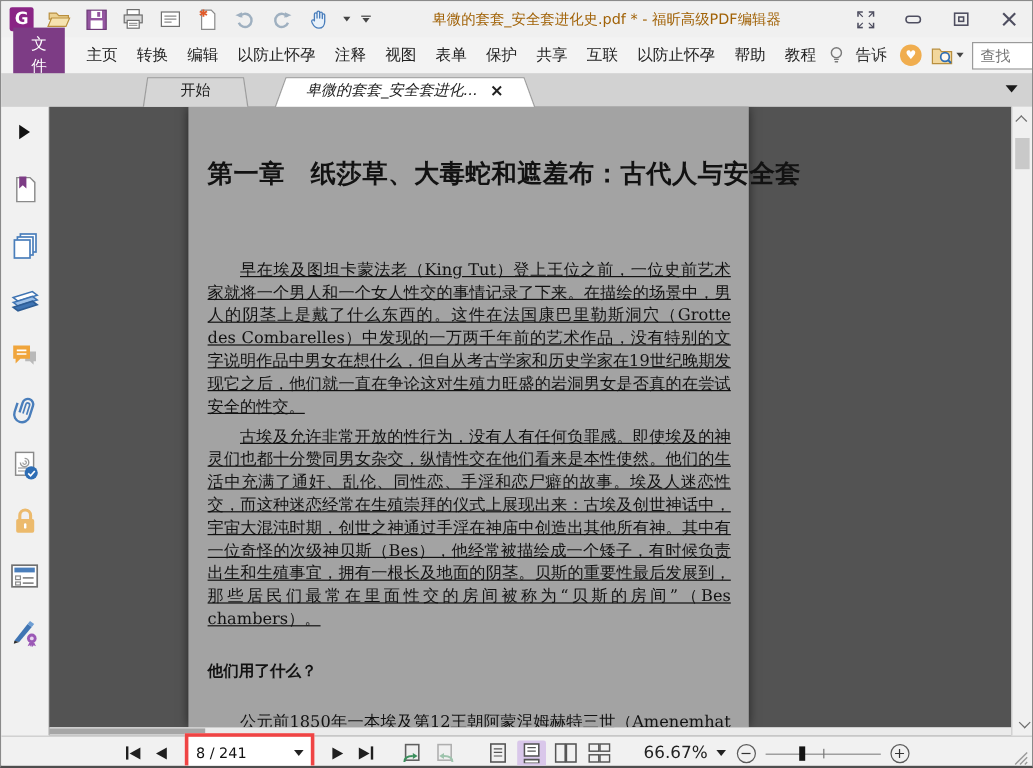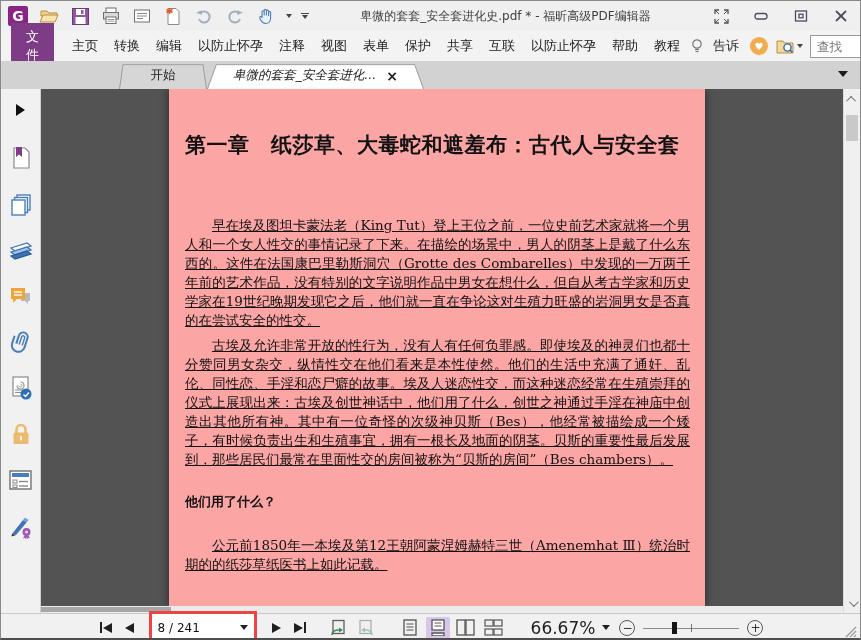--- a/index.html
+++ b/index.html
@@ -15,50 +15,50 @@
   }
 
   
   .titlebar { height: 30px; display: flex; align-items: center; padding: 0 10px 0 6px; background: #f0f0f0; }
   .qa-group { display: flex; align-items: center; gap: 9px; }
   .qa-btn { width: 22px; height: 22px; display: flex; align-items: center; justify-content: center; }
   .logo-box { width: 20px; height: 20px; background: #8a2585; color: #fff; font-weight: bold; font-size: 14px; display: flex; align-items: center; justify-content: center; border-radius: 2px; }
   .mini-caret { width: 0; height: 0; border-left: 3.5px solid transparent; border-right: 3.5px solid transparent; border-top: 4px solid #444; }
   .qa-more { display: flex; flex-direction: column; align-items: center; gap: 1px; }
   .qa-more .line { width: 8px; height: 1px; background: #444; }
-  .win-title { flex: 1; text-align: center; color: #404040; font-size: 12px; white-space: nowrap; overflow: hidden; }
+  .win-title { flex: 1; text-align: center; color: #a16207; font-size: 12px; white-space: nowrap; overflow: hidden; }
   .win-controls { display: flex; align-items: center; gap: 22px; margin-left: 10px; }
   .win-btn { width: 18px; height: 18px; display: flex; align-items: center; justify-content: center; }
 
   
   .menubar { height: 30px; display: flex; align-items: center; padding: 0 20px 0 10px; background: #f3f3f3; }
   .file-btn { background: #7d3c85; color: #fff; font-size: 13px; padding: 5px 15px; margin-right: 10px; cursor: default; }
   .menu-item { font-size: 13px; color: #222; padding: 5px 8px; white-space: nowrap; }
   .menu-right { margin-left: auto; display: flex; align-items: center; gap: 7px; }
   .tellme-label { font-size: 13px; color: #333; width: 30px; overflow: hidden; white-space: nowrap; }
   .heart-badge { width: 18px; height: 18px; border-radius: 50%; background: #f0ad4e; color: #fff; font-size: 10px; display: flex; align-items: center; justify-content: center; }
   .search-wrap { display: flex; align-items: center; border: 1px solid #9a9a9a; background: #fff; height: 23px; width: 122px; padding: 0 3px 0 6px; }
   .search-wrap input { border: none; outline: none; flex: 1; width: 80px; font-size: 12.5px; font-family: inherit; color: #333; background: transparent; }
 
   
-  .tabbar { height: 28px; background: #d2d2d2; display: flex; align-items: flex-end; padding-left: 118px; position: relative; }
+  .tabbar { height: 28px; background: #d2d2d2; display: flex; align-items: flex-end; padding-left: 118px; position: relative; gap: 22px; }
   .tab { position: relative; height: 27px; display: flex; align-items: center; justify-content: center; gap: 10px; padding: 0 26px; font-size: 12.5px; color: #222; }
   .tab-bg { position: absolute; inset: 0; border: 1px solid #9b9b9b; border-bottom: none; transform: perspective(26px) rotateX(5deg); transform-origin: bottom center; background: #d6d6d6; }
   .tab.active .tab-bg { background: #ffffff; }
   .tab > span { position: relative; z-index: 1; }
   .tab-close { font-size: 14px; font-weight: bold; color: #222; line-height: 1; }
   .tabbar-caret { position: absolute; right: 12px; top: 10px; width: 0; height: 0; border-left: 5px solid transparent; border-right: 5px solid transparent; border-top: 6px solid #1a1a1a; }
 
   
   .main { height: 524px; display: flex; }
   .sidebar { width: 40px; background: #f1f1f1; border-right: 1px solid #cfcfcf; display: flex; flex-direction: column; align-items: center; padding-top: 8px; }
   .side-btn { width: 26px; height: 26px; display: flex; align-items: center; justify-content: center; margin-bottom: 20px; }
   .side-btn.first { margin-bottom: 22px; }
   .docarea { flex: 1; position: relative; background: #535353; overflow: hidden; }
-  .page { position: absolute; left: 128px; top: 0; width: 536px; height: 517px; background: #fca5a5; box-shadow: 0 0 8px rgba(0,0,0,.55); }
+  .page { position: absolute; left: 116px; top: 0; width: 467px; height: 517px; background: #a3a3a3; box-shadow: 0 0 8px rgba(0,0,0,.55); }
   .page-content { padding: 43px 15px 0 16px; font-family: "DejaVu Serif", "Liberation Serif", serif; color: #121212; }
   .chapter-title { font-size: 21px; line-height: 26px; font-weight: bold; letter-spacing: 0.5px; margin-bottom: 58px; white-space: nowrap; }
   .page-content p { font-size: 13.5px; line-height: 19px; text-indent: 2em; text-align: justify; margin-bottom: 6px; text-decoration: underline; }
   .section-heading { font-size: 13px; font-weight: 600; margin: 24px 0 25px; }
   .p-last { margin-top: 3px; }
 
   .hscroll { position: absolute; left: 0; right: 0; bottom: 0; height: 7px; background: #ebebeb; }
   .hscroll-thumb { position: absolute; left: 0; top: 1px; bottom: 1px; width: 130px; background: #a6a6a6; }
   .vscroll { width: 17px; background: #f0f0f0; border-left: 1px solid #dcdcdc; position: relative; }
   .vscroll-thumb { position: absolute; left: 2px; right: 2px; top: 26px; height: 26px; background: #c9c9c9; }
@@ -74,21 +74,21 @@
   .tri-left { width: 0; height: 0; border-top: 5.5px solid transparent; border-bottom: 5.5px solid transparent; border-right: 9px solid #1f1f1f; }
   .tri-right { width: 0; height: 0; border-top: 5.5px solid transparent; border-bottom: 5.5px solid transparent; border-left: 9px solid #1f1f1f; }
   .bar-v { width: 2px; height: 11px; background: #1f1f1f; }
   .page-combo { width: 108px; height: 34px; border: 3px solid #ef4444; background: #fff; display: flex; align-items: center; padding: 0 6px; gap: 4px; margin: 0 4px; }
   .page-combo span { flex: 1; font-size: 12px; color: #111; }
   .caret-down { width: 0; height: 0; border-left: 4px solid transparent; border-right: 4px solid transparent; border-top: 5px solid #222; }
   .view-group { display: flex; align-items: center; gap: 8px; margin-left: 12px; }
   .layout-group { display: flex; align-items: center; gap: 4px; margin-left: 14px; }
   .layout-btn { width: 24px; height: 22px; display: flex; align-items: center; justify-content: center; border-radius: 2px; }
   .layout-btn.active { background: #d9c7ea; }
-  .zoom-label { font-size: 17px; color: #222; margin-left: 16px; }
+  .zoom-label { font-size: 14px; color: #222; margin-left: 16px; }
   .zoom-group { display: flex; align-items: center; gap: 8px; }
   .circle-btn { width: 16px; height: 16px; border: 1px solid #5a5a5a; border-radius: 50%; display: flex; align-items: center; justify-content: center; font-size: 12px; color: #333; line-height: 1; }
   .slider { position: relative; width: 96px; height: 14px; }
   .slider-track { position: absolute; left: 0; right: 0; top: 7px; height: 1px; background: #8a8a8a; }
   .slider-tick { position: absolute; left: 50%; top: 3px; width: 1px; height: 8px; background: #777; }
   .slider-handle { position: absolute; left: 30%; top: 1px; width: 5px; height: 12px; background: #141414; }
   .resize-grip { position: absolute; right: 3px; bottom: 3px; }
 
   svg { display: block; }
 </style>
@@ -328,21 +328,21 @@
           <path d="M20.5 21.5 l1.5 3 -2-.7 -1 1.7 -1-4z" fill="#9b59b6"></path>
         </svg>
     </div>
   </div>
 
   <div class="docarea">
     <div class="page">
       <div class="page-content">
         <div class="chapter-title">第一章　纸莎草、大毒蛇和遮羞布：古代人与安全套</div>
         <p>早在埃及图坦卡蒙法老（King Tut）登上王位之前，一位史前艺术家就将一个男人和一个女人性交的事情记录了下来。在描绘的场景中，男人的阴茎上是戴了什么东西的。这件在法国康巴里勒斯洞穴（Grotte des Combarelles）中发现的一万两千年前的艺术作品，没有特别的文字说明作品中男女在想什么，但自从考古学家和历史学家在19世纪晚期发现它之后，他们就一直在争论这对生殖力旺盛的岩洞男女是否真的在尝试安全的性交。</p>
-        <p>古埃及允许非常开放的性行为，没有人有任何负罪感。即使埃及的神灵们也都十分赞同男女杂交，纵情性交在他们看来是本性使然。他们的生活中充满了通奸、乱伦、同性恋、手淫和恋尸癖的故事。埃及人迷恋性交，而这种迷恋经常在生殖崇拜的仪式上展现出来：古埃及创世神话中，他们用了什么，创世之神通过手淫在神庙中创造出其他所有神。其中有一位奇怪的次级神贝斯（Bes），他经常被描绘成一个矮子，有时候负责出生和生殖事宜，拥有一根长及地面的阴茎。贝斯的重要性最后发展到，那些居民们最常在里面性交的房间被称为“贝斯的房间”（Bes chambers）。</p>
+        <p>古埃及允许非常开放的性行为，没有人有任何负罪感。即使埃及的神灵们也都十分赞同男女杂交，纵情性交在他们看来是本性使然。他们的生活中充满了通奸、乱伦、同性恋、手淫和恋尸癖的故事。埃及人迷恋性交，而这种迷恋经常在生殖崇拜的仪式上展现出来：古埃及创世神话中，宇宙大混沌时期，创世之神通过手淫在神庙中创造出其他所有神。其中有一位奇怪的次级神贝斯（Bes），他经常被描绘成一个矮子，有时候负责出生和生殖事宜，拥有一根长及地面的阴茎。贝斯的重要性最后发展到，那些居民们最常在里面性交的房间被称为“贝斯的房间”（Bes chambers）。</p>
         <div class="section-heading">他们用了什么？</div>
         <p class="p-last">公元前1850年一本埃及第12王朝阿蒙涅姆赫特三世（Amenemhat Ⅲ）统治时期的的纸莎草纸医书上如此记载。</p>
       </div>
     </div>
     <div class="hscroll">
       <div class="hscroll-thumb"></div>
     </div>
   </div>
 
   <div class="vscroll">

